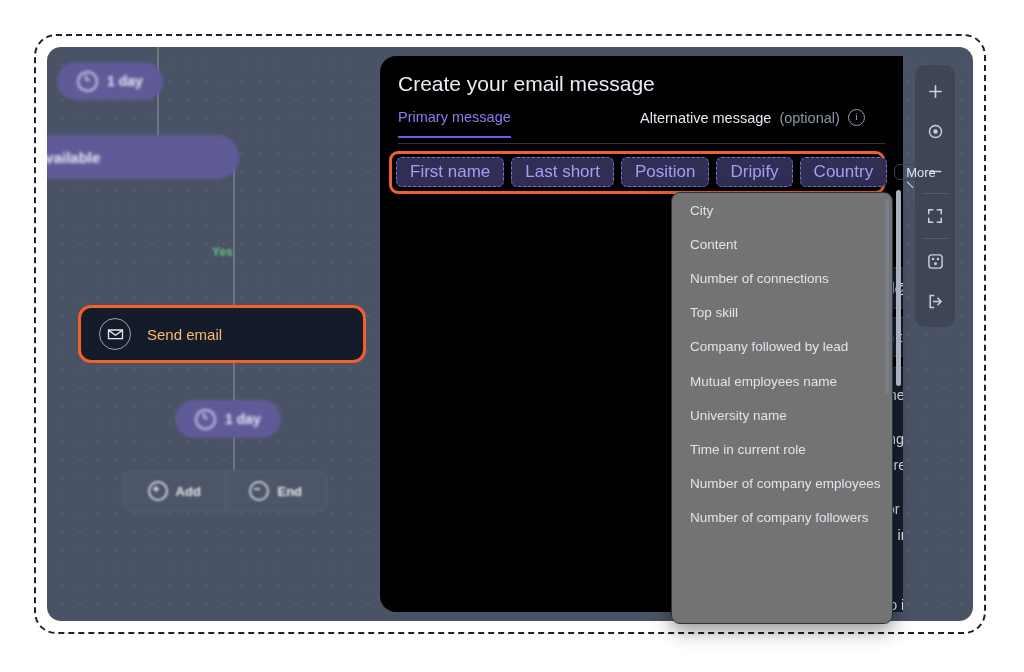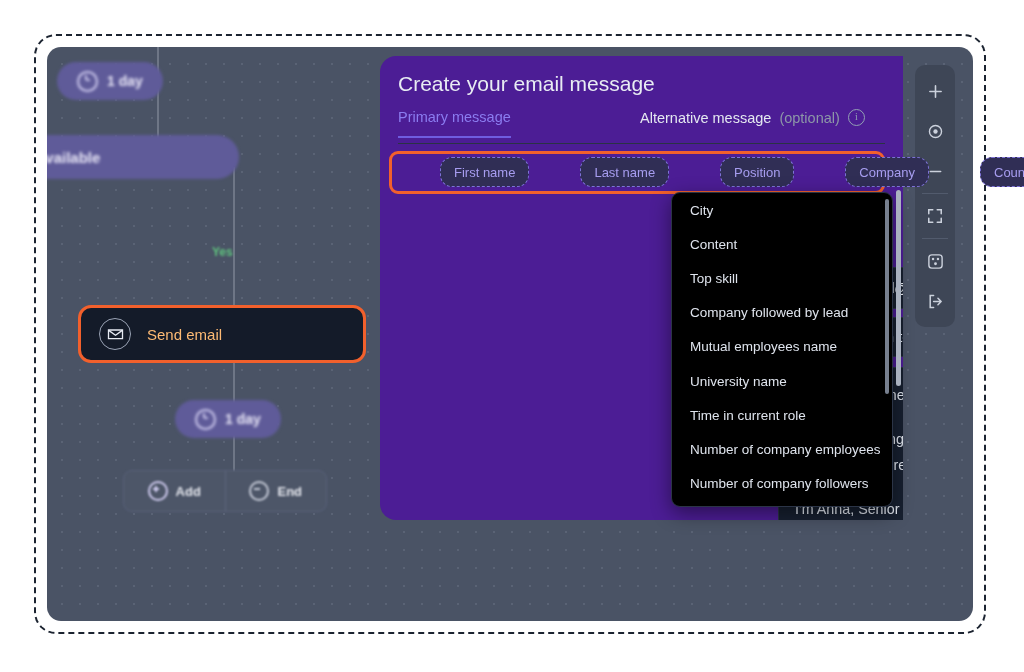--- a/index.html
+++ b/index.html
@@ -188,22 +188,22 @@
     color: #cbd1dc;
   }
   .tb-sep { width: 26px; height: 1px; background: #525b6d; margin: 2px 0; }
 
   
   .panel {
     position: absolute;
     left: 380px;
     top: 56px;
     width: 523px;
-    height: 464px;
-    background: #4c1d95;
+    height: 556px;
+    background: #000000;
     border-radius: 16px 0 0 16px;
     overflow: hidden;
   }
   .panel-title {
     position: absolute;
     left: 18px; top: 16px;
     color: #e8ecf3;
     font-size: 21px;
   }
 
@@ -261,30 +261,29 @@
     left: 396px;
     top: 157px;
     display: flex;
     gap: 7px;
     align-items: center;
     z-index: 7;
   }
   .chip {
     background: #302e55;
     border: 1.6px dashed #7d72d8;
-    border-radius: 12px;
+    border-radius: 6px;
     color: #a79df0;
-    font-size: 13px;
+    font-size: 17px;
     height: 30px;
     padding: 0 13px;
     display: flex;
     align-items: center;
     box-sizing: border-box;
     white-space: nowrap;
-    margin-left: 44px;
   }
   .chip-more {
     background: transparent;
     border: 1px solid #3c4659;
     border-radius: 6px;
     color: #dfe4ec;
     font-size: 13px;
     height: 16px;
     padding: 0 11px;
     display: flex;
@@ -351,22 +350,22 @@
     border-radius: 3px;
     z-index: 9;
   }
 
   
   .dropdown {
     position: absolute;
     left: 671px;
     top: 192px;
     width: 222px;
-    height: 315px;
-    background: #000000;
+    height: 432px;
+    background: #737373;
     border: 1px solid #2b3purple;
     border: 1px solid #2b3446;
     border-radius: 9px;
     box-sizing: border-box;
     z-index: 8;
     overflow: hidden;
     box-shadow: 0 6px 20px rgba(0,0,0,.45);
   }
   .dd-item {
     height: 34.2px;
@@ -505,35 +504,36 @@
       <p>I tried connecting on LinkedIn but figured your inbox is packed — so reaching out here instead.</p>
       <p>I'm Anna, Senior Content Writer at Dripify. We're building a small group of SDRs whose insights we can feature in articles, LinkedIn posts, and guest content.</p>
       <p>If you're open to it, I'd love to include short quotes on topics like outbound strategy, messaging tests, and what's working for SDRs today.</p>
     </div>
   </div>
 
   <div class="vars-highlight"></div>
 
   <div class="vars-row">
     <div class="chip">First name</div>
-    <div class="chip">Last name</div>
+    <div class="chip">Last short</div>
     <div class="chip">Position</div>
-    <div class="chip">Company</div>
+    <div class="chip">Dripify</div>
     <div class="chip">Country</div>
     <div class="chip-more">
       <span>More</span>
       <span class="chev"></span>
     </div>
   </div>
 
   <div class="panel-scroll"></div>
 
   <div class="dropdown">
     <div class="dd-item">City</div>
     <div class="dd-item">Content</div>
+    <div class="dd-item">Number of connections</div>
     <div class="dd-item">Top skill</div>
     <div class="dd-item">Company followed by lead</div>
     <div class="dd-item">Mutual employees name</div>
     <div class="dd-item">University name</div>
     <div class="dd-item">Time in current role</div>
     <div class="dd-item">Number of company employees</div>
     <div class="dd-item">Number of company followers</div>
     <div class="dd-scroll"></div>
   </div>
 

